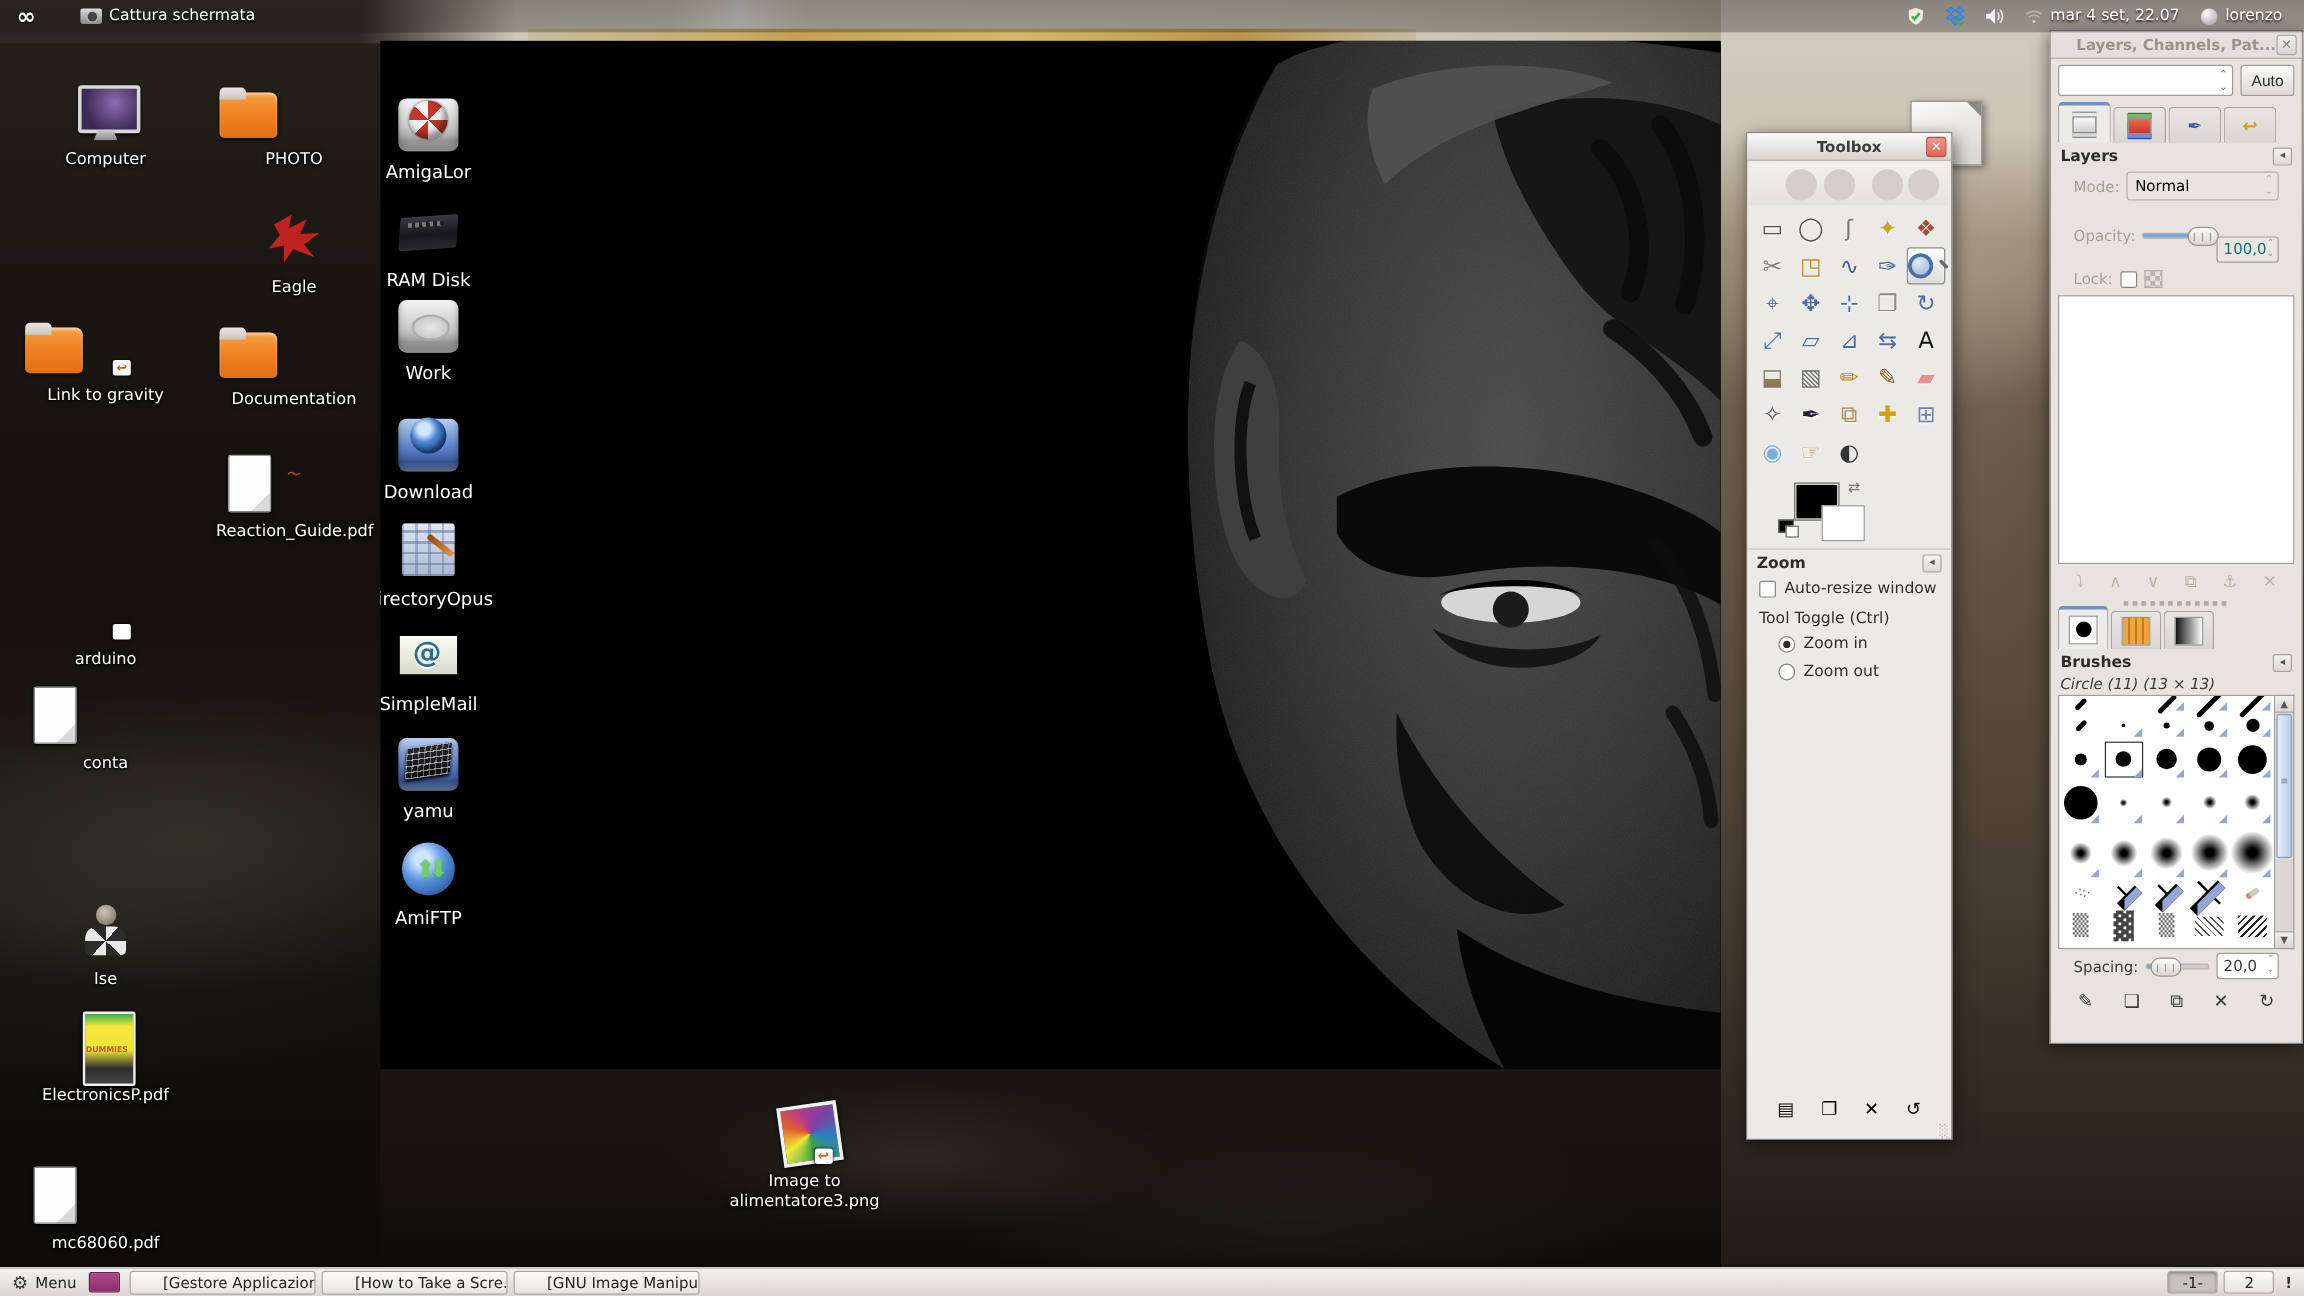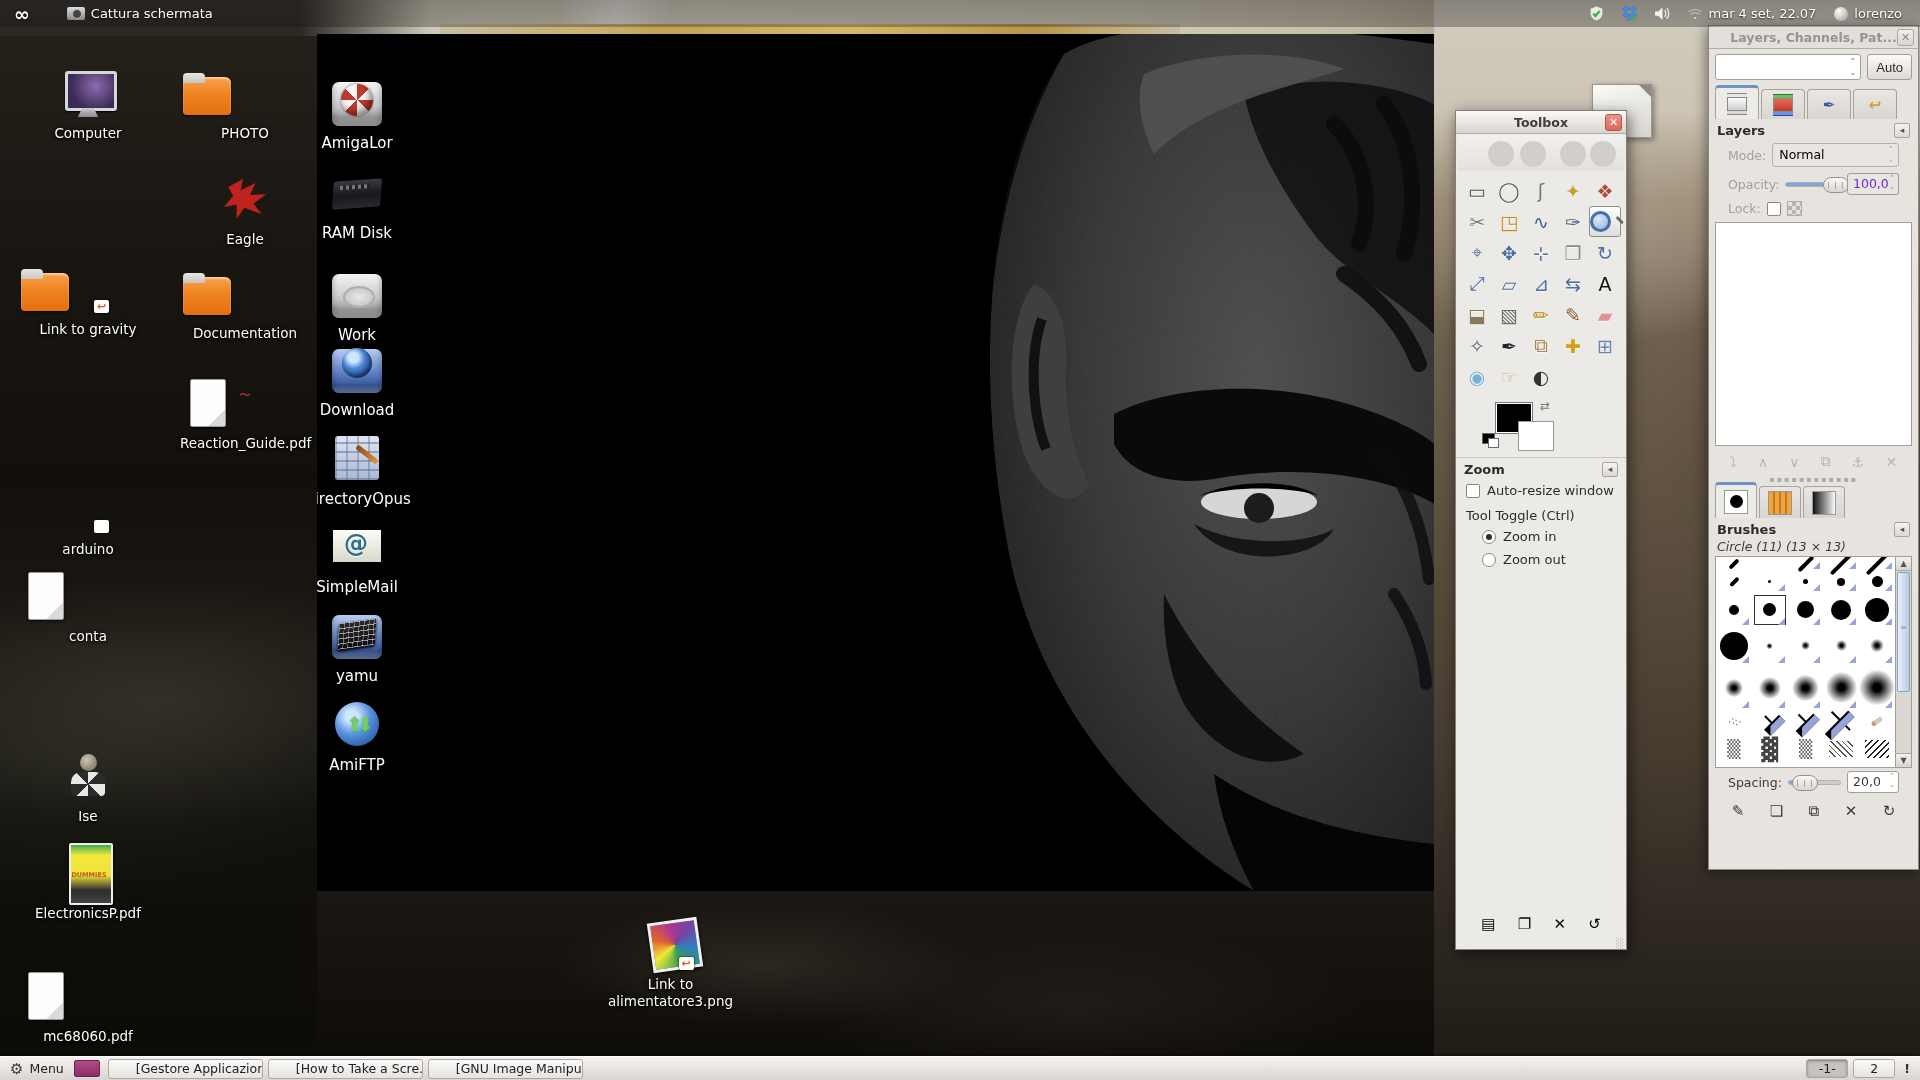--- a/index.html
+++ b/index.html
@@ -156,21 +156,21 @@
   .stack { width:20px; height:14px; background:linear-gradient(#fafafa,#cfcfcf); border:1px solid #888; box-shadow:0 -3px 0 #e8e8e8,0 -4px 0 #888, 0 3px 0 #d8d8d8,0 4px 0 #888; }
   .stack.rgb { background:linear-gradient(#e86a5a,#c23a2a); box-shadow:0 -3px 0 #6fbf6a,0 -4px 0 #2a7a2a, 0 3px 0 #6a8fe8,0 4px 0 #2a4ab0; }
   .row { display:flex; align-items:center; gap:6px; padding:3px 19px; }
   .dis { color:#a39f99; }
   .combo-dis { flex:1; height:24px; background:#e9e6e2; border:1px solid #b5b1ac; border-radius:3px; color:#000000; padding:3px 6px; position:relative; }
   .combo-dis::after { content:"⌃\A⌄"; white-space:pre; position:absolute; right:4px; top:1px; font-size:8px; line-height:10px; color:#b0aca7; }
   .slider { flex:1; height:5px; background:#cfccc7; border-radius:3px; position:relative; border:1px solid #b5b1ac; }
   .slider .fill { position:absolute; left:0; top:0; height:100%; background:#7da7d9; border-radius:3px; }
   .slider .handle { position:absolute; top:-6px; width:26px; height:16px; background:linear-gradient(#fbfaf8,#d9d5d0); border:1px solid #97938d; border-radius:8px; font-size:7px; text-align:center; line-height:14px; color:#777; letter-spacing:1px; }
   .spin { width:52px; height:22px; background:#fff; border:1px solid #a19d98; border-radius:3px; font-size:12.5px; padding:2px 12px 0 5px; position:relative; color:#3c3a37; }
-  .spin.dis { background:#e9e6e2; color:#6d28d9; }
+  .spin.dis { background:#e9e6e2; color:#0f766e;margin-top:24px; }
   .spin::after { content:"⌃\A⌄"; white-space:pre; position:absolute; right:3px; top:0; font-size:7px; line-height:9px; color:#8a8783; }
   .checker { width:15px; height:15px; background:repeating-conic-gradient(#b8b4af 0 25%,#e4e1dc 0 50%) 0 0/8px 8px; border:1px solid #b0aca7; }
   #layerlist { margin:3px 6px; height:224px; background:#fff; border:1px solid #a19d98; }
   .iconrow { display:flex; justify-content:space-around; align-items:center; padding:4px 10px 6px 10px; font-size:14px; color:#b8b4ae; }
   #splitter { text-align:center; color:#b0aca7; font-size:8px; letter-spacing:2px; line-height:8px; }
   .btabs { display:flex; padding:2px 6px 0 6px; gap:2px; }
   .btab { width:42px; height:32px; background:linear-gradient(#eae7e3,#d9d5d0); border:1px solid #a6a29d; border-bottom:none; border-radius:4px 4px 0 0; display:flex; align-items:center; justify-content:center; }
   .btab.active { background:#ecebe8; border-top:3px solid #6d92c4; height:36px; margin-top:-4px; }
   .btab .bdot { width:24px; height:24px; background:#fff; border:1px solid #999; display:flex; align-items:center; justify-content:center; }
   .btab .bdot::after { content:""; width:13px; height:13px; border-radius:50%; background:#000; }
@@ -284,21 +284,21 @@
     <div class="dicon k-doc-cover x0 page" style="width: 130px; top: 352px;">
       <div class="ic"><span class="em"></span></div>
       <div class="lbl">Reaction_Guide.pdf</div>
     </div>
   </div>
 
 <div class="abs dicon k-image-link" style="left:598px;top:920px;width:145px;z-index:9;">
   <div class="ic">
       <span class="em">↩</span>
     </div>
-  <div class="lbl">Link to alimentatore3.png</div>
+  <div class="lbl">Image to alimentatore3.png</div>
 </div>
 
 <div class="abs" id="blackwin">
   <svg id="face" width="520" height="857" viewBox="0 0 520 857">
     <defs>
       <radialGradient id="skin" cx="60%" cy="40%" r="70%">
         <stop offset="0%" stop-color="#4a4a4a"></stop>
           <stop offset="55%" stop-color="#323232"></stop>
           <stop offset="100%" stop-color="#171717"></stop>
       </radialGradient>
@@ -330,21 +330,21 @@
       <div class="dicon k-amiga-drive x0" style="top: 44px;">
         <div class="ic"></div>
         <div class="lbl">AmigaLor</div>
       </div>
 
       <div class="dicon k-ram x0" style="top: 134px;">
         <div class="ic"></div>
         <div class="lbl">RAM Disk</div>
       </div>
 
-      <div class="dicon k-hdd x0" style="top: 236px;">
+      <div class="dicon k-hdd x0" style="top: 212px;">
         <div class="ic"></div>
         <div class="lbl">Work</div>
       </div>
 
       <div class="dicon k-net x0" style="top: 311px;">
         <div class="ic blue-drive"></div>
         <div class="lbl">Download</div>
       </div>
 
       <div class="dicon k-dopus x0" style="top: 400px;">

